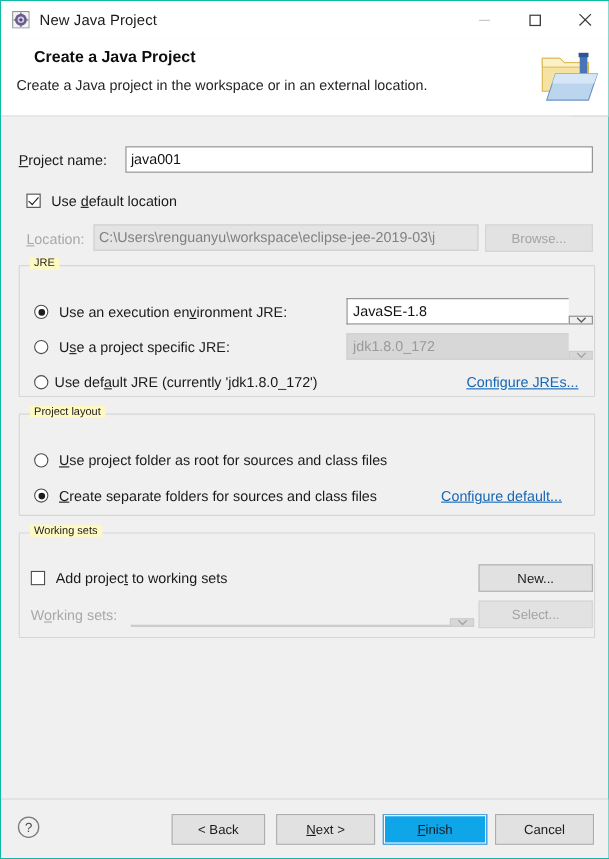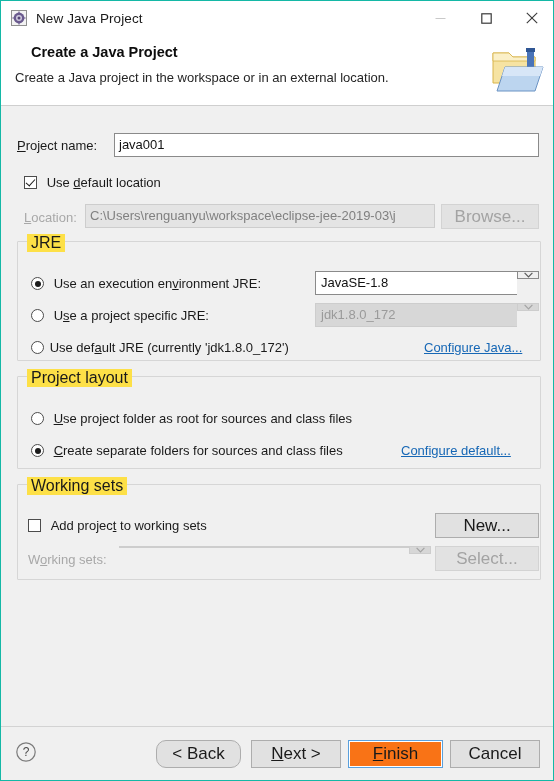--- a/index.html
+++ b/index.html
@@ -172,33 +172,33 @@
   .group {
     position: absolute;
     box-sizing: border-box;
     border: 1px solid #d6d6d6;
     border-radius: 1px;
     background: transparent;
   }
   .group-title {
     position: absolute;
     top: -8px; left: 9px;
-    background: #fde047;
+    background: #fef9c3;
     padding: 0 4px;
-    font-size: 16px;
+    font-size: 10px;
     color: #1a1a1a;
   }
 
   
   .combo {
     position: absolute;
     box-sizing: border-box;
     height: 24px;
     display: flex;
-    align-items: flex-start;
+    align-items: flex-end;
   }
   .combo .cfield {
     flex: 1 1 auto;
     box-sizing: border-box;
     border: 1px solid #8a8a8a;
     border-right: none;
     background: #ffffff;
     line-height: 22px;
     padding: 0 5px;
     font-size: 13px;
@@ -224,38 +224,38 @@
     background: #d7d7d7;
     border-color: #cdcdcd;
   }
 
   
   .btn {
     position: absolute;
     box-sizing: border-box;
     border: 1px solid #adadad;
     background: #e1e1e1;
-    font-size: 17px;
+    font-size: 12px;
     font-family: "Liberation Sans", sans-serif;
     color: #1a1a1a;
     display: flex;
     align-items: center;
     justify-content: center;
     cursor: default;
     padding: 0;
   }
   .btn.disabled {
     background: #e2e2e2;
     border-color: #d3d3d3;
     color: #a3a3a3;
   }
   .btn.default {
     border: 1px solid #5aa0dd;
     box-shadow: inset 0 0 0 1px #ffffff;
-    background: #f97316;
+    background: #0ea5e9;
     justify-content: center;
   }
 
   
   .link {
     position: absolute;
     font-size: 13px;
     color: #1667b5;
     text-decoration: underline;
     text-underline-offset: 1px;
@@ -390,21 +390,21 @@
         <svg width="9" height="6" viewBox="0 0 9 6">
             <path d="M0.6 0.8 L4.5 4.8 L8.4 0.8" fill="none" stroke="#a3a3a3" stroke-width="1.2"></path>
           </svg>
       </div>
     </div>
 
     <div class="row" style="left:30px; top:234px;">
       <span class="radio"></span>
       <span class="lbl" style="margin-left:2px;">Use def<span class="u">a</span>ult JRE (currently 'jdk1.8.0_172')</span>
     </div>
-    <a class="link" style="left:423px; top:234px;">Configure Java...</a>
+    <a class="link" style="left:423px; top:234px;">Configure JREs...</a>
 
     <div class="group" style="left:16px; top:270px; width:524px; height:93px;">
       <span class="group-title">Project layout</span>
     </div>
 
     <div class="row" style="left:30px; top:337px;">
       <span class="radio sel"></span>
       <span class="lbl" style="margin-left:6px;"><span class="u">C</span>reate separate folders for sources and class files</span>
     </div>
 
@@ -441,21 +441,21 @@
 
   <div class="sep"></div>
   <div class="footer">
     <div class="help-icon" style="position:absolute; left:14px; top:14px;">
       <svg width="22" height="22" viewBox="0 0 22 22">
         <circle cx="11" cy="11" r="9.2" fill="none" stroke="#7b7b7b" stroke-width="1.2"></circle>
         <text x="11" y="15.4" text-anchor="middle" font-family="Liberation Sans, sans-serif" font-size="12" fill="#4a4a4a">?</text>
       </svg>
     </div>
 
-    <button class="btn" style="left:155px; top:13px; width:85px; height:28px;border-radius:10px;">&lt; Back</button>
+    <button class="btn" style="left:155px; top:13px; width:85px; height:28px;">&lt; Back</button>
     <button class="btn" style="left:250px; top:13px; width:90px; height:28px;">
         <span><span class="u">N</span>ext &gt;</span>
       </button>
     <button class="btn default" style="left:347px; top:13px; width:95px; height:28px;">
         <span><span class="u">F</span>inish</span>
       </button>
     <button class="btn" style="left:449px; top:13px; width:90px; height:28px;">Cancel</button>
   </div>
 
 </div>

